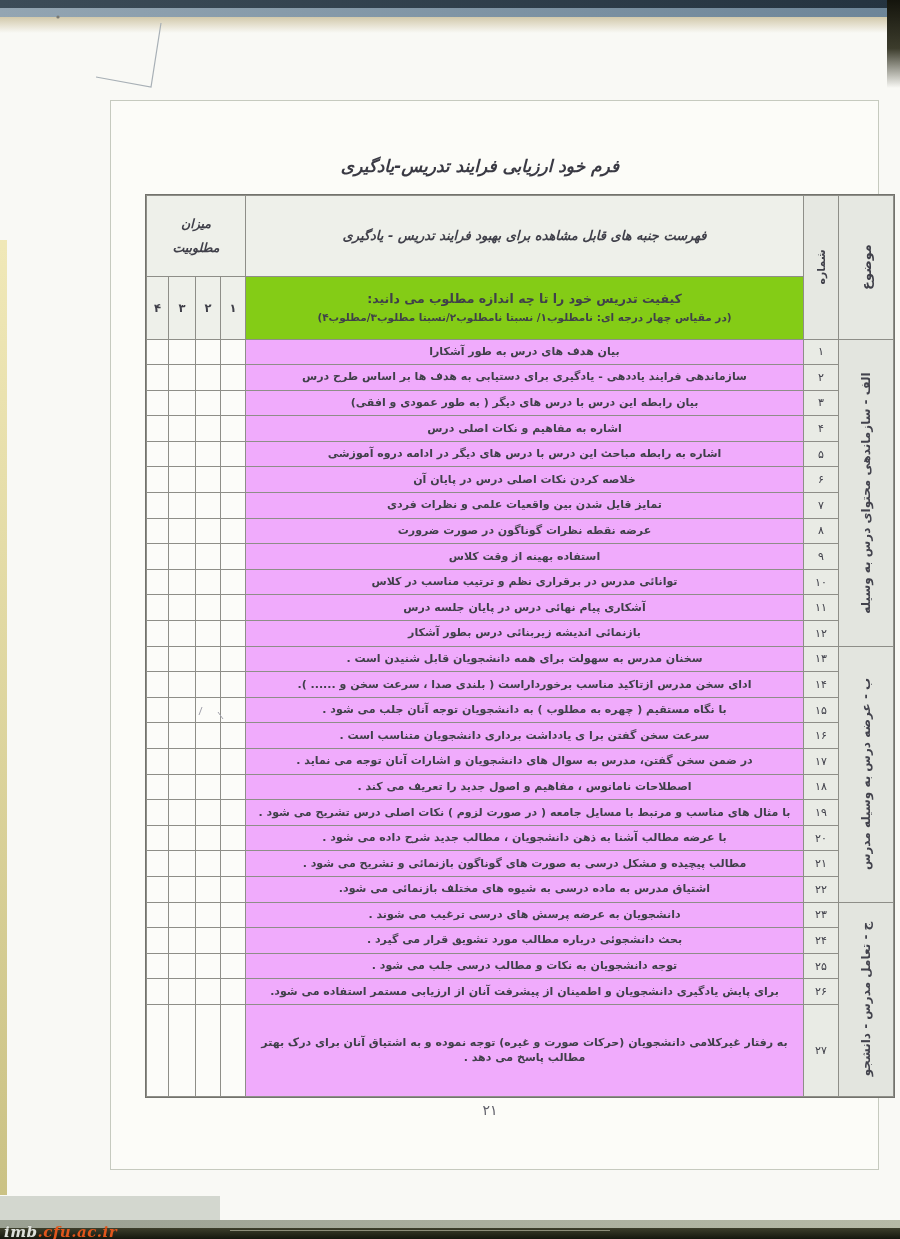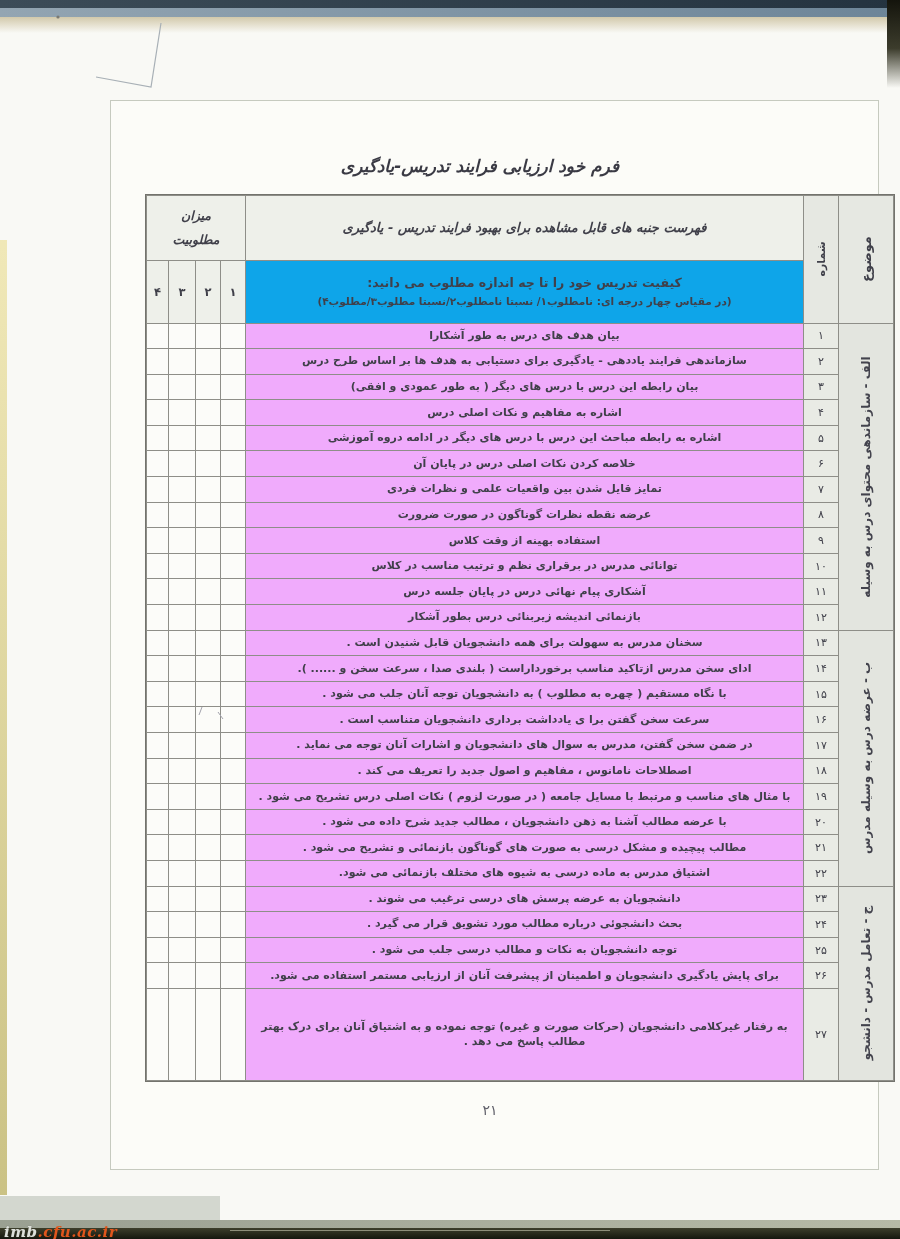--- a/index.html
+++ b/index.html
@@ -68,24 +68,24 @@
   tbody tr:nth-child(27) { height:92px; }
 
   .vert { position:relative; }
   .v { position:absolute; left:50%; top:50%;
     transform:translate(-50%,-50%) rotate(-90deg);
     white-space:nowrap; }
   .v-subject { font-size:13px; font-weight:bold; letter-spacing:1px; }
   .v-number  { font-size:11px; font-weight:bold; letter-spacing:2px; }
   .group-label { font-size:12px; font-weight:bold; letter-spacing:.5px; color:#43434d; }
 
-  th.rating-scale div { max-width:64px; margin:8px auto;
+  th.rating-scale div { max-width:64px; margin:16px auto;
     font: bold italic 12.5px "DejaVu Sans", sans-serif; line-height:1.9; }
   th.list-header { font: bold italic 13px "DejaVu Sans", sans-serif; padding:0 10px; }
-  th.question-header { background:#0ea5e9; padding:4px 8px; vertical-align:middle; }
+  th.question-header { background:#84cc16; padding:4px 8px; vertical-align:middle; }
   .q-main { font-size:12.5px; font-weight:bold; line-height:1.7; }
   .q-note { font-size:10.5px; font-weight:bold; line-height:1.7;text-align:center; }
   th.rating-value { background:#eef0ea; font-size:11.5px; font-weight:bold;
     text-align:center; vertical-align:middle; }
 
   svg.overlay { position:absolute; top:0; left:0; pointer-events:none; }
 </style>
 </head>
 <body>
 

